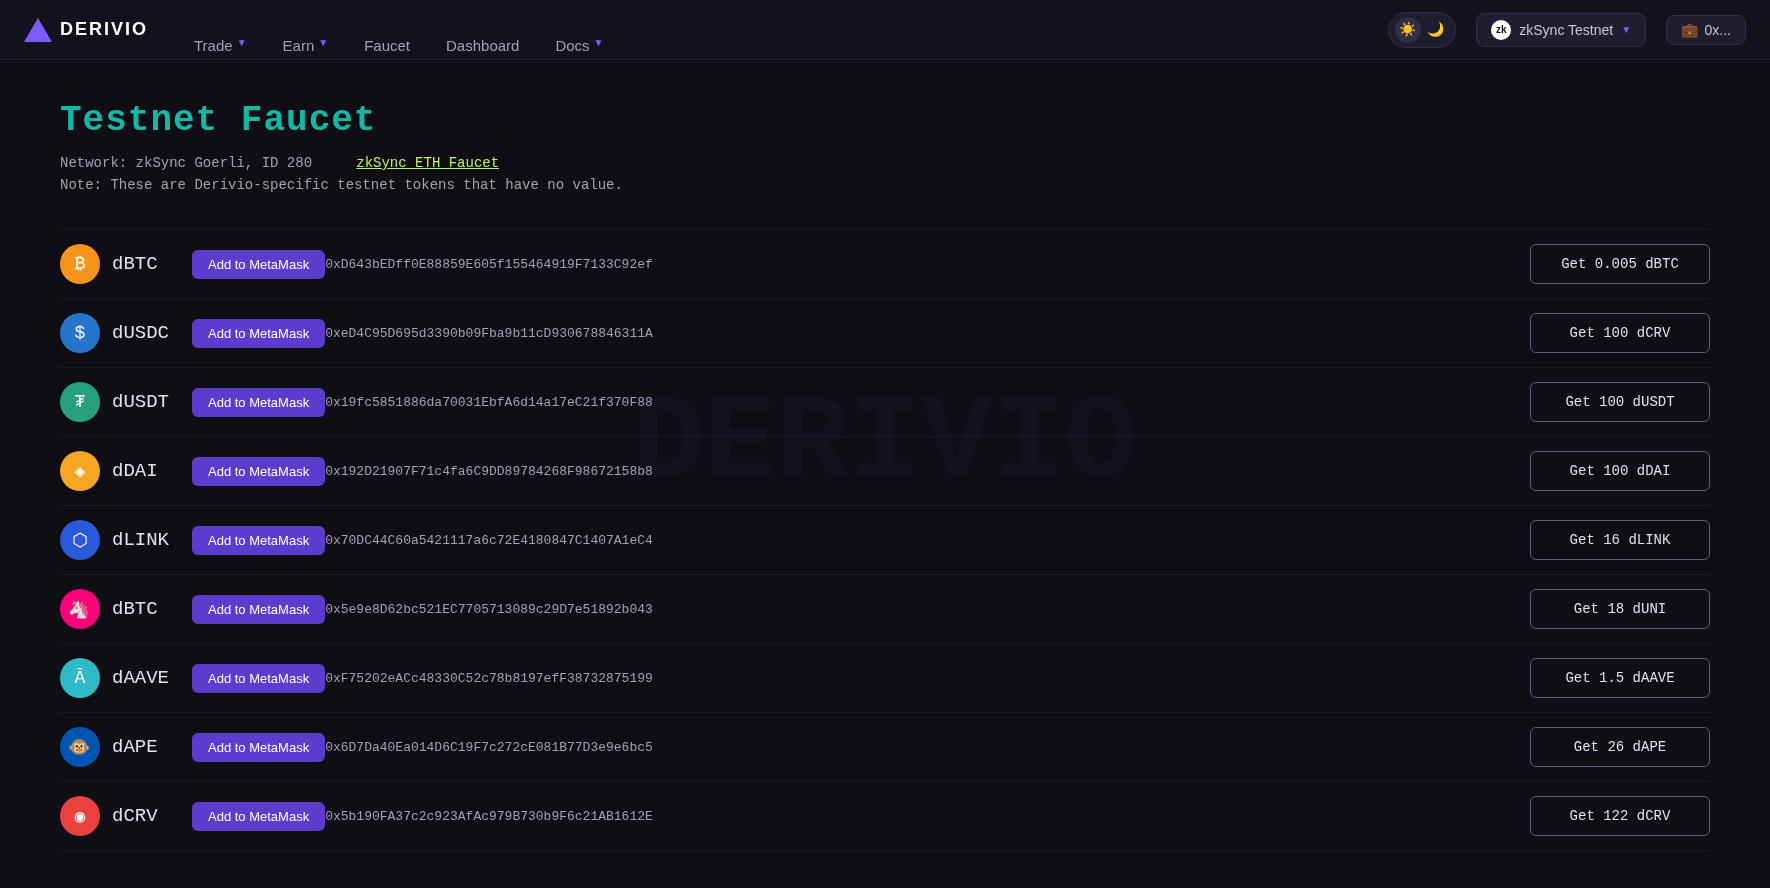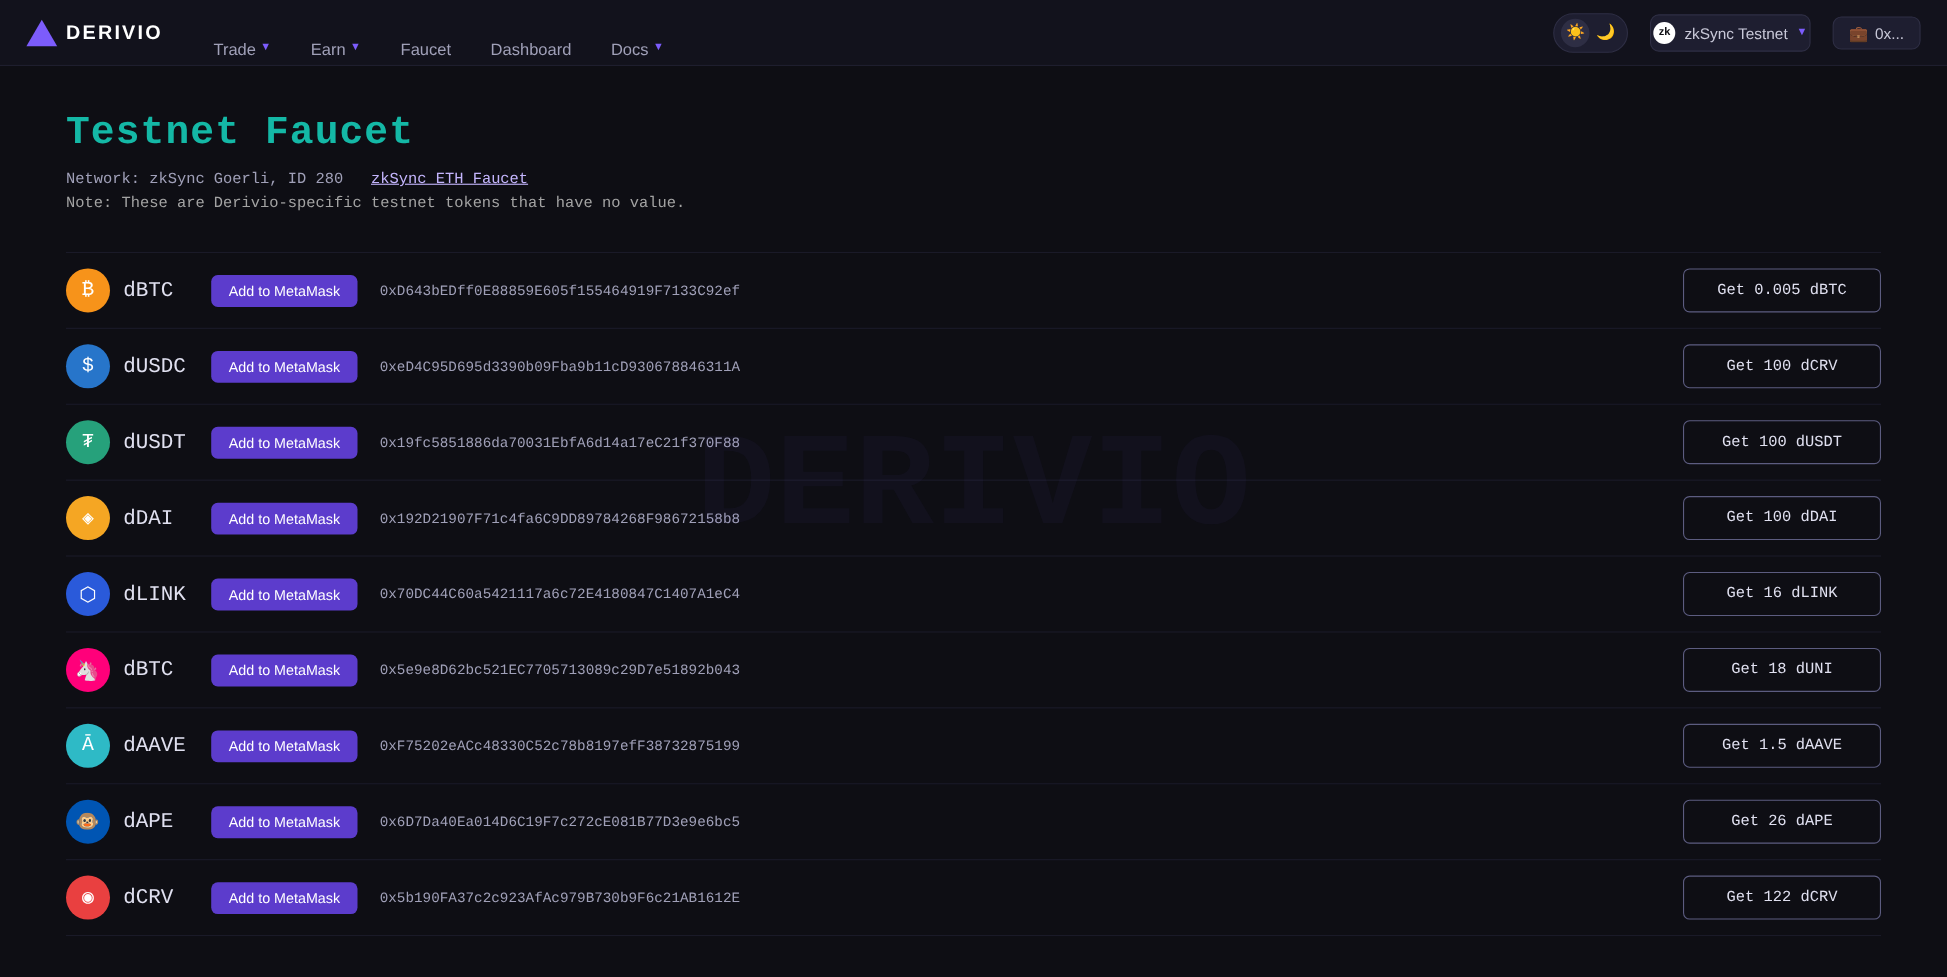--- a/index.html
+++ b/index.html
@@ -78,21 +78,21 @@
       justify-content: center;
       font-size: 14px;
     }
     .theme-btn.active {
       background: #2e2e44;
     }
     .network-btn {
       background: #1e1e30;
       border: 1px solid #2e2e44;
       border-radius: 8px;
-      padding: 6px 2px;
+      padding: 6px 14px;
       color: #c8c8d8;
       cursor: pointer;
       display: flex;
       align-items: center;
       gap: 8px;
       font-family: Arial, sans-serif;
       font-size: 14px;
       margin-right: 12px;
     }
     .network-icon {
@@ -130,23 +130,24 @@
       color: #14b8a6;
       margin-bottom: 14px;
       letter-spacing: 1px;
     }
     .network-info {
       color: #a0a0b8;
       margin-bottom: 6px;
       font-size: 14px;
     }
     .network-info a {
-      color: #c4b5fd;
+      color: #bef264;
       text-decoration: underline;
       cursor: pointer;
+      margin-left: 19px;
     }
     .note {
       color: #a3a3a3;
       margin-bottom: 36px;
       font-size: 14px;
     }
 
     
     .token-list {
       display: flex;
@@ -181,21 +182,20 @@
     }
     .add-metamask-btn {
       background: #5c3ccc;
       border: none;
       border-radius: 6px;
       color: #ffffff;
       padding: 7px 16px;
       cursor: pointer;
       font-size: 13px;
       font-family: Arial, sans-serif;
-      margin-right: 20px;
       flex-shrink: 0;
       white-space: nowrap;
     }
     .token-address {
       color: #a0a0b8;
       font-size: 13px;
       flex: 1;
       font-family: 'Courier New', Courier, monospace;
       margin-right: 20px;
       min-width: 0;

